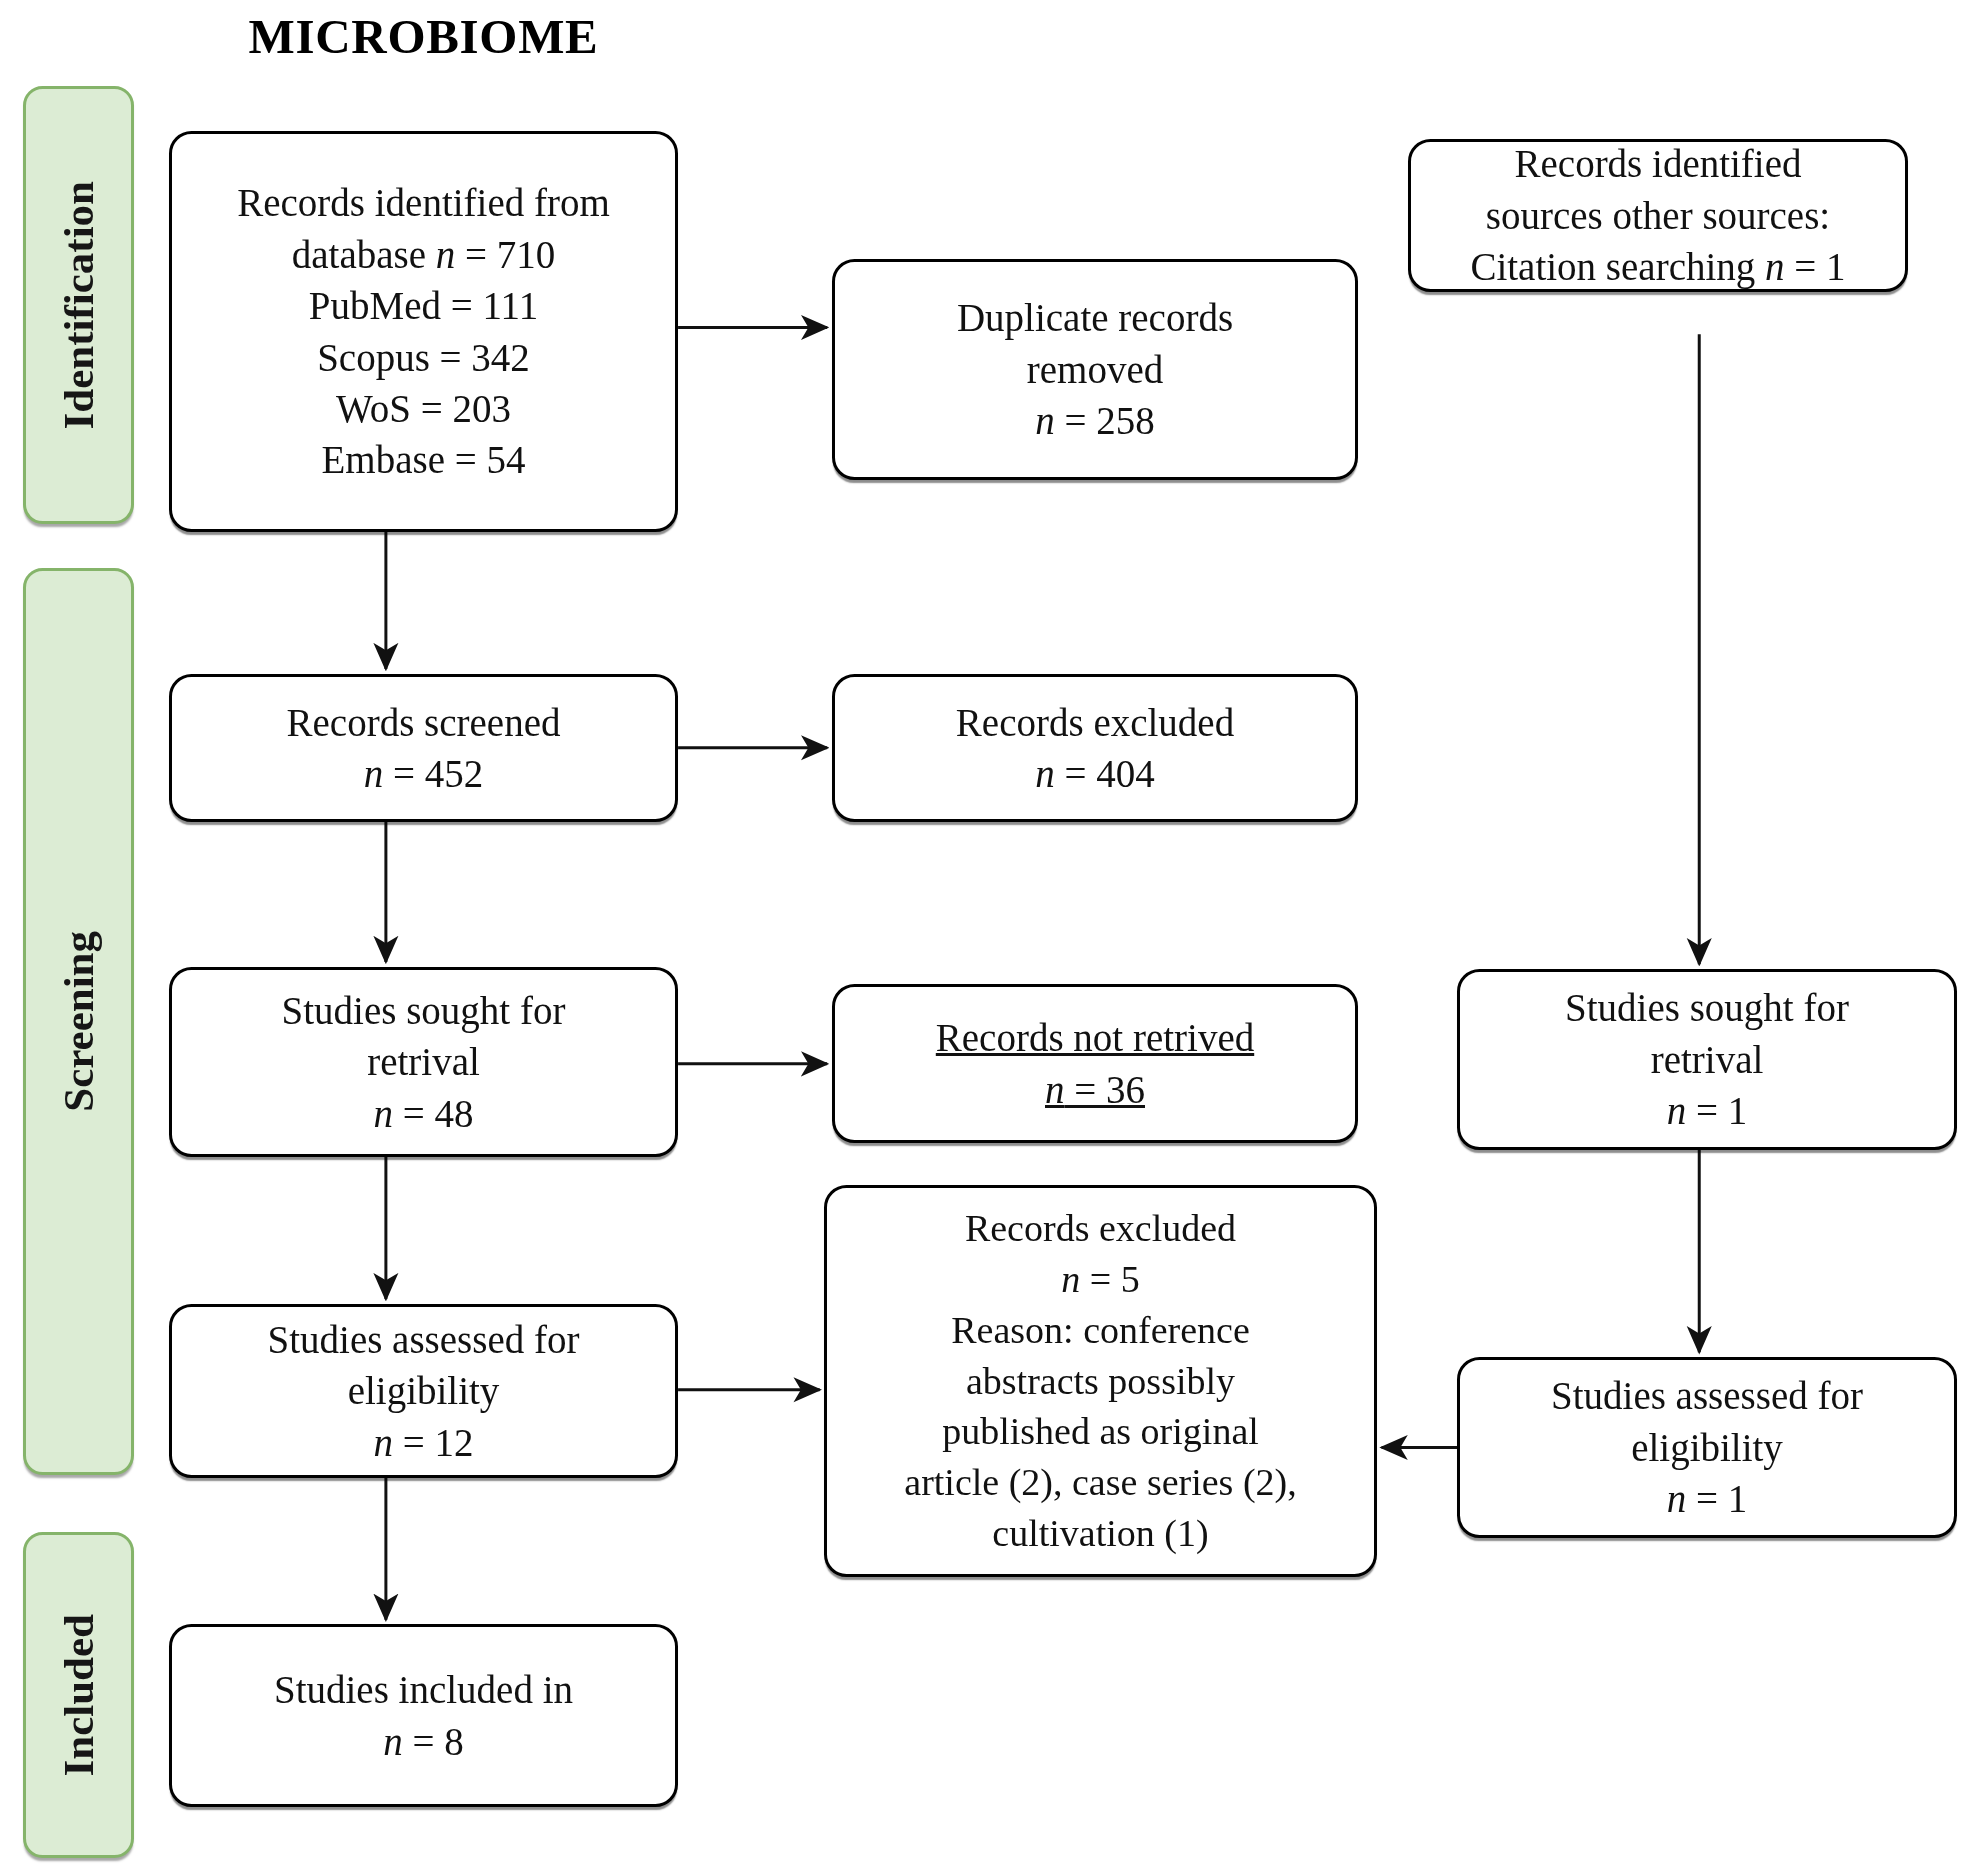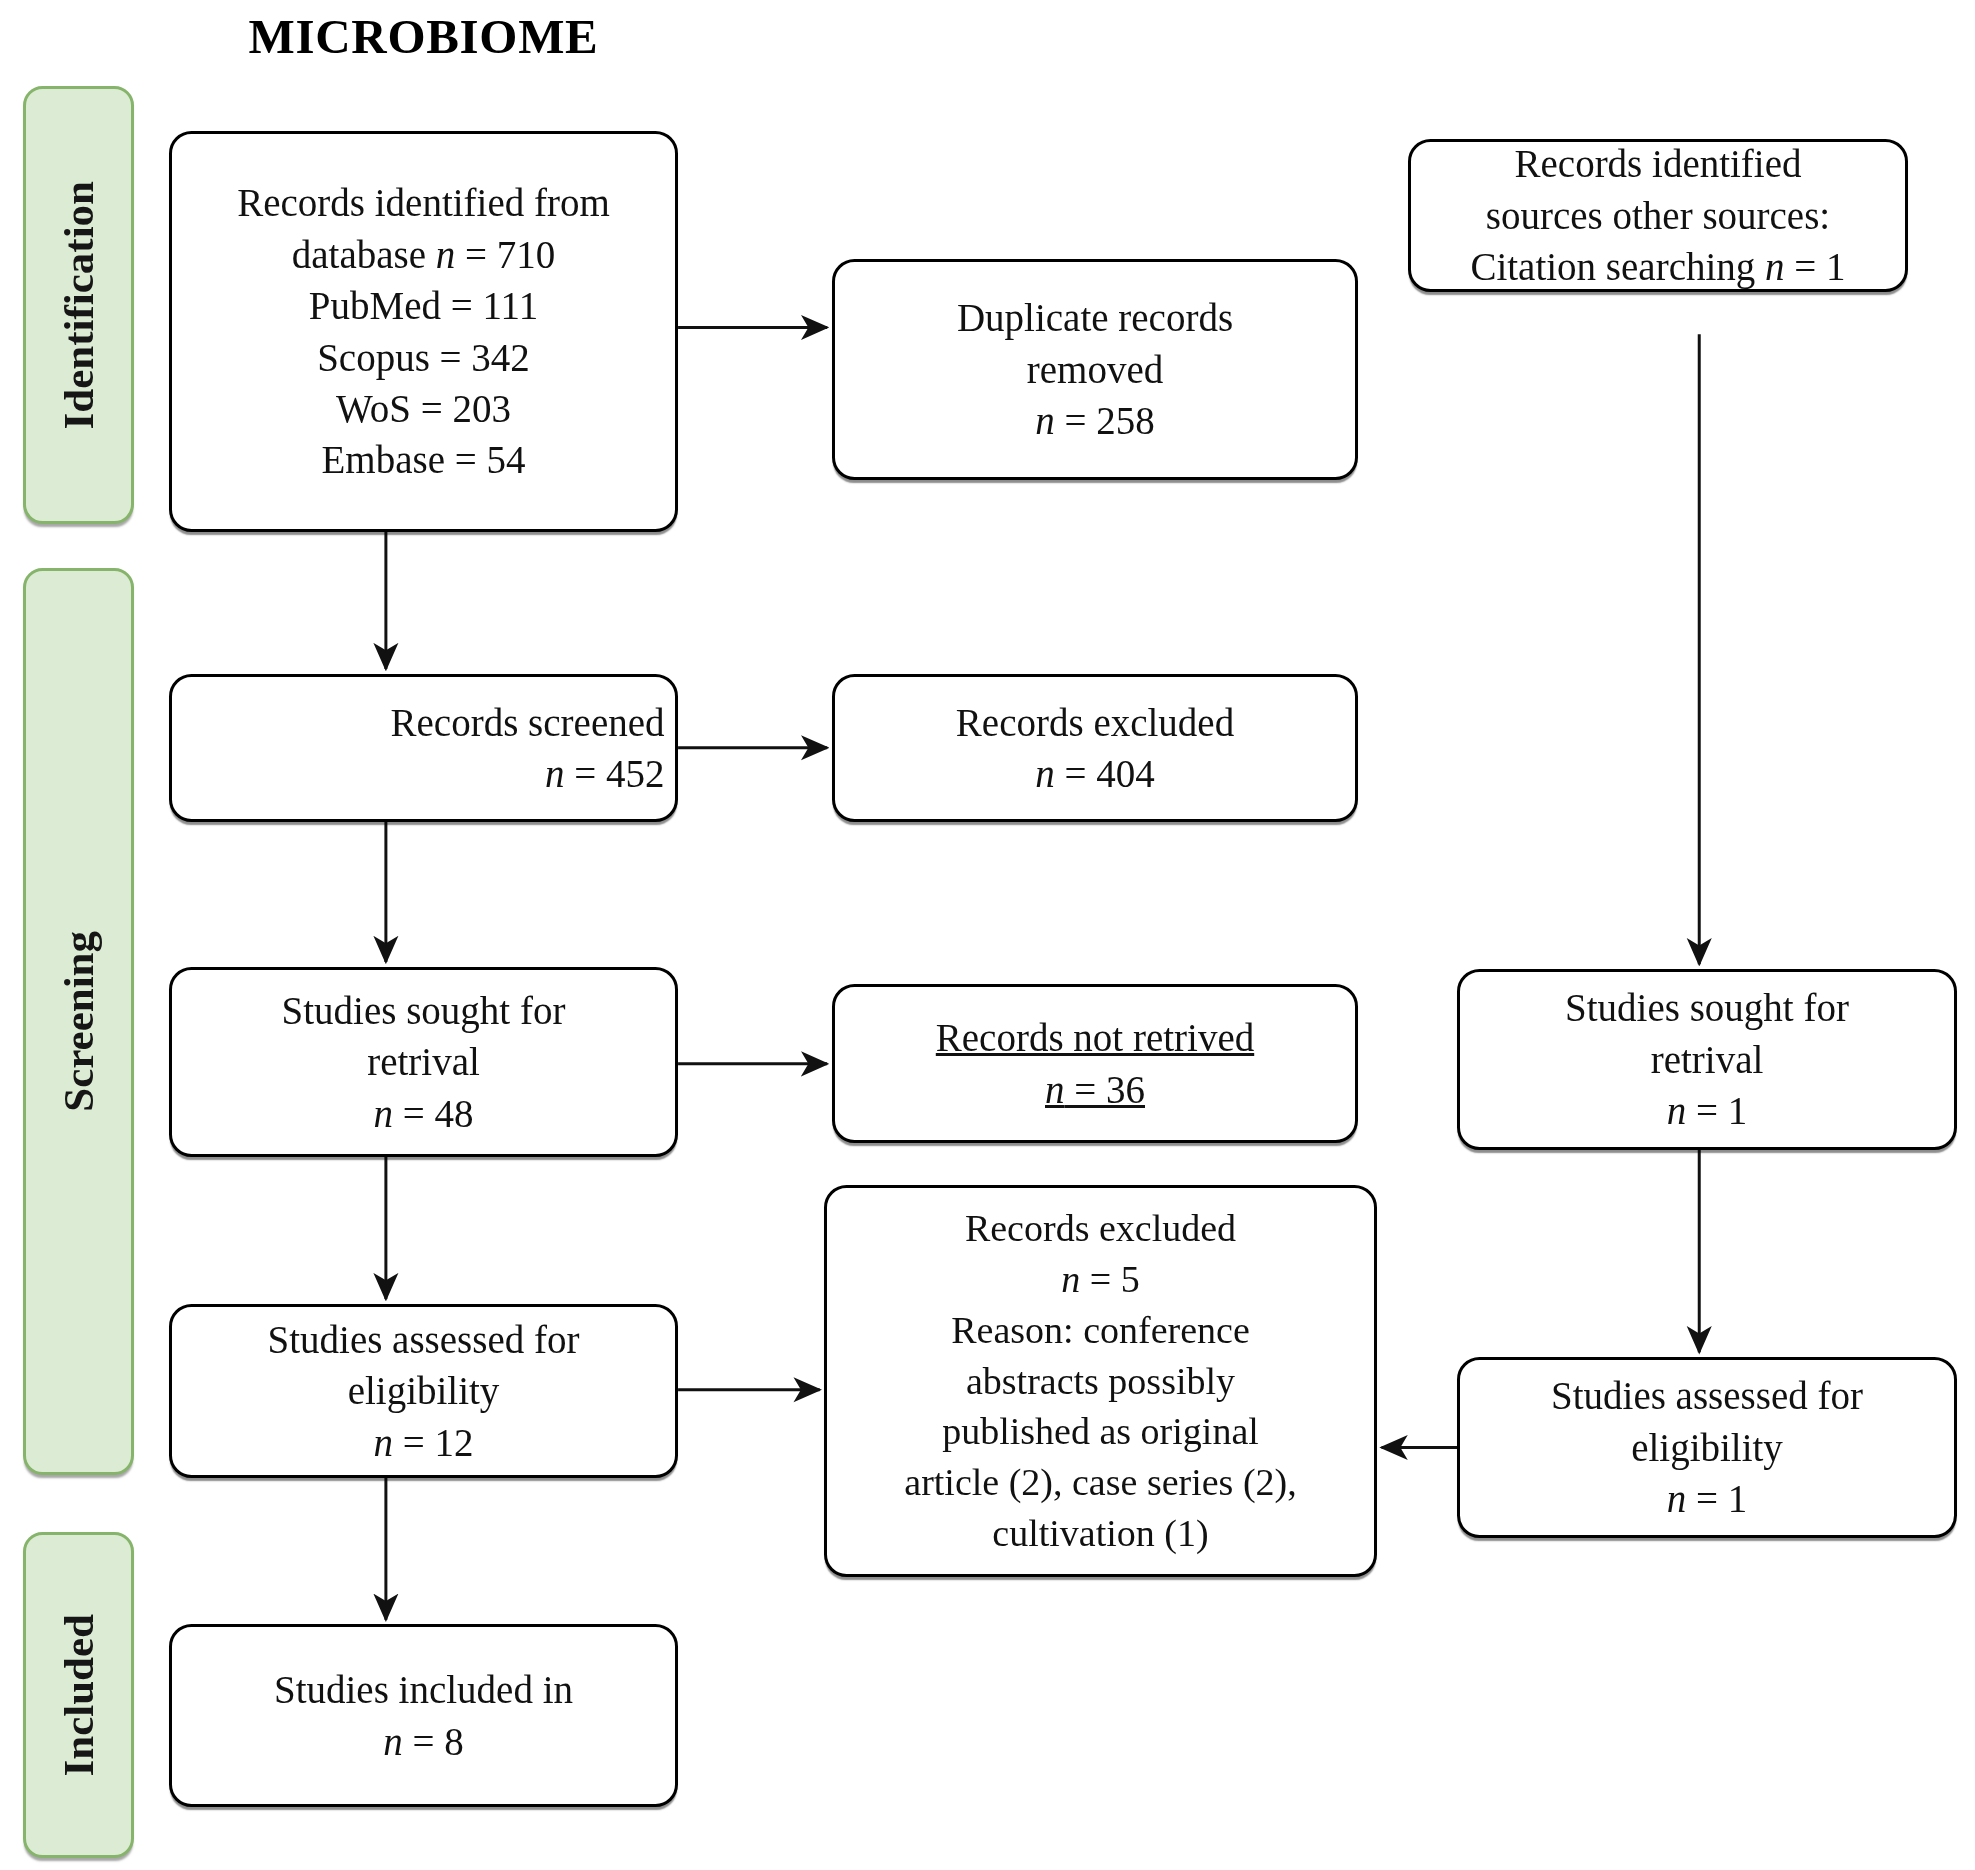--- a/index.html
+++ b/index.html
@@ -62,21 +62,21 @@
     padding: 6px 10.5px;
     box-shadow: 0 3.7px 1.5px -1.5px rgba(0,0,0,0.45);
     z-index: 2;
   }
   .fbox .ln { width: 100%; }
   .fbox .ln i { font-style: italic; }
 
   #box-db        { left: 169px;  top: 131px;  width: 509px; height: 401px; }
   #box-dup       { left: 832px; top: 221px;  width: 526px; height: 221px; margin-top: 38px; }
   #box-other     { left: 1408px; top: 139px;  width: 500px; height: 153px; font-family: Liberation Serif, serif; }
-  #box-screened  { left: 169px;  top: 674px;  width: 509px; height: 148px; text-align: right; }
+  #box-screened  { left: 169px;  top: 674px;  width: 509px; height: 148px; }
   #box-excl404   { left: 832px; top: 674px;  width: 526px; height: 148px; }
   #box-sought48  { left: 169px;  top: 967px; width: 509px; height: 190px; }
   #box-notretr   { left: 832px; top: 984px; width: 526px; height: 159px; text-decoration: underline; }
   #box-assess12  { left: 169px;  top: 1304px; width: 509px; height: 174px; }
   #box-excl5     { left: 824px; top: 1185px; width: 553px; height: 392px; font-size: 38px; line-height: 1.34; }
   #box-sought1   { left: 1457px; top: 969px; width: 500px; height: 181px; }
   #box-assess1   { left: 1457px; top: 1357px; width: 500px; height: 181px; }
   #box-included  { left: 169px;  top: 1624px; width: 509px; height: 183px; }
 
   #arrow-layer {

